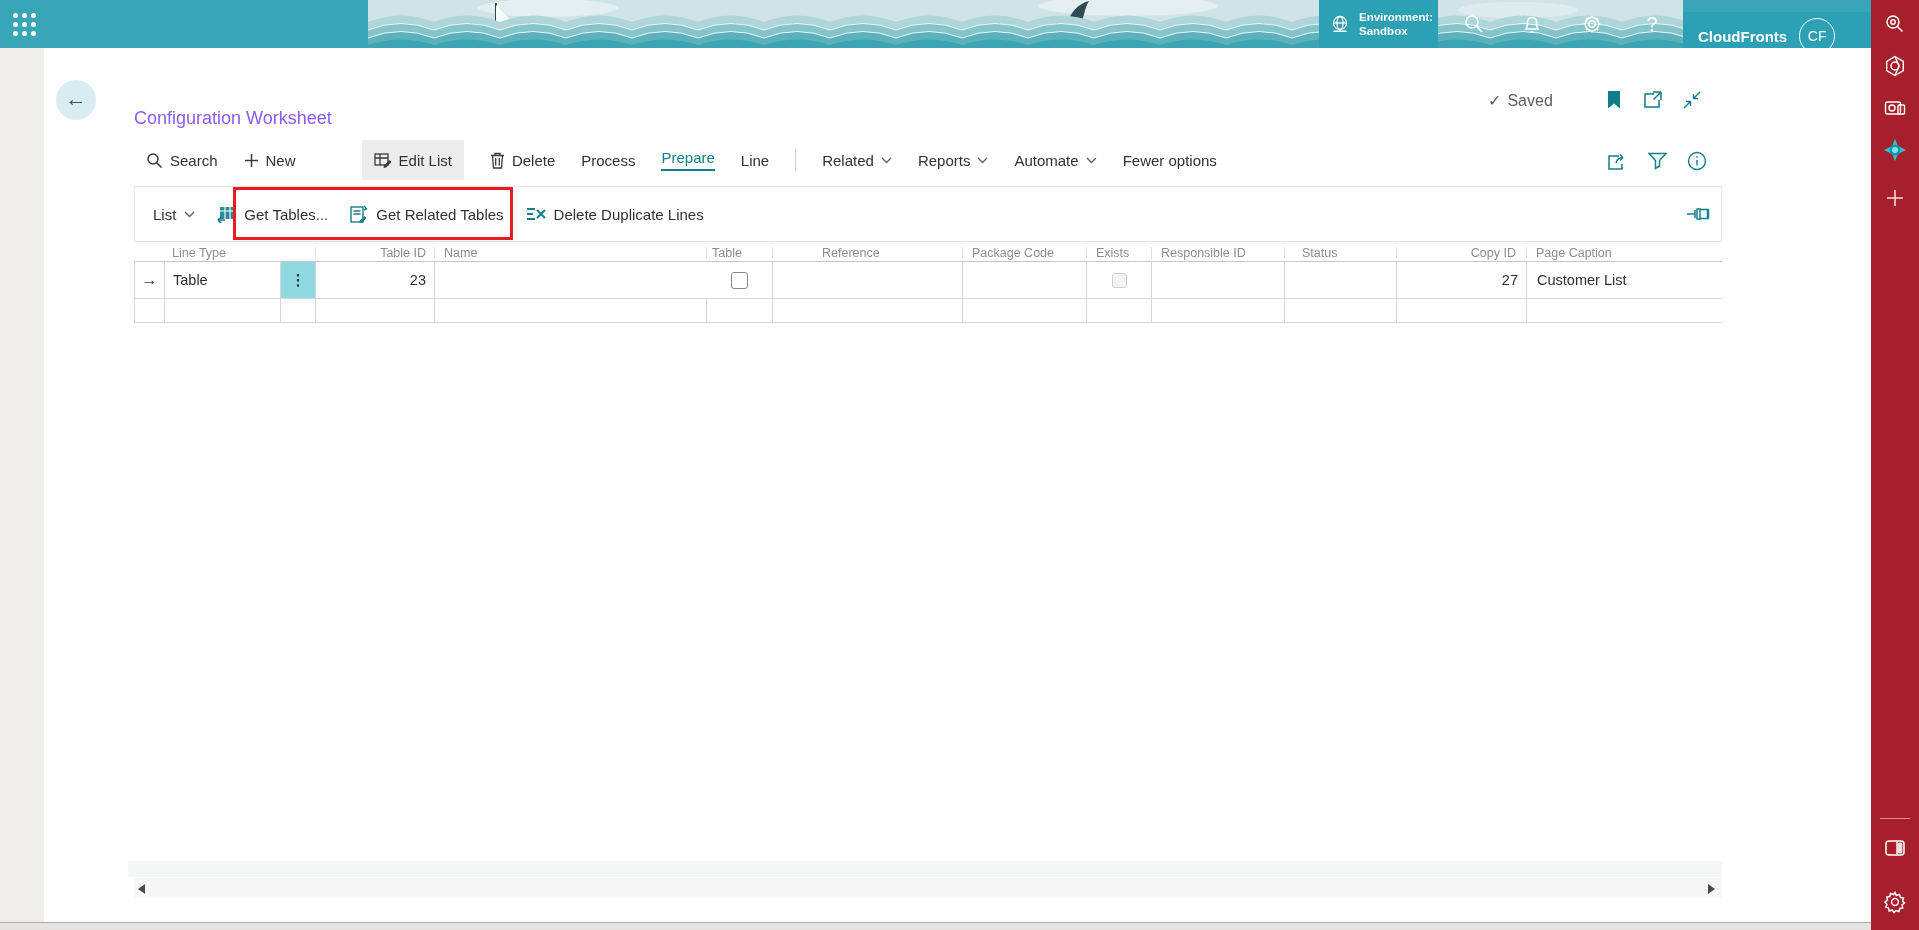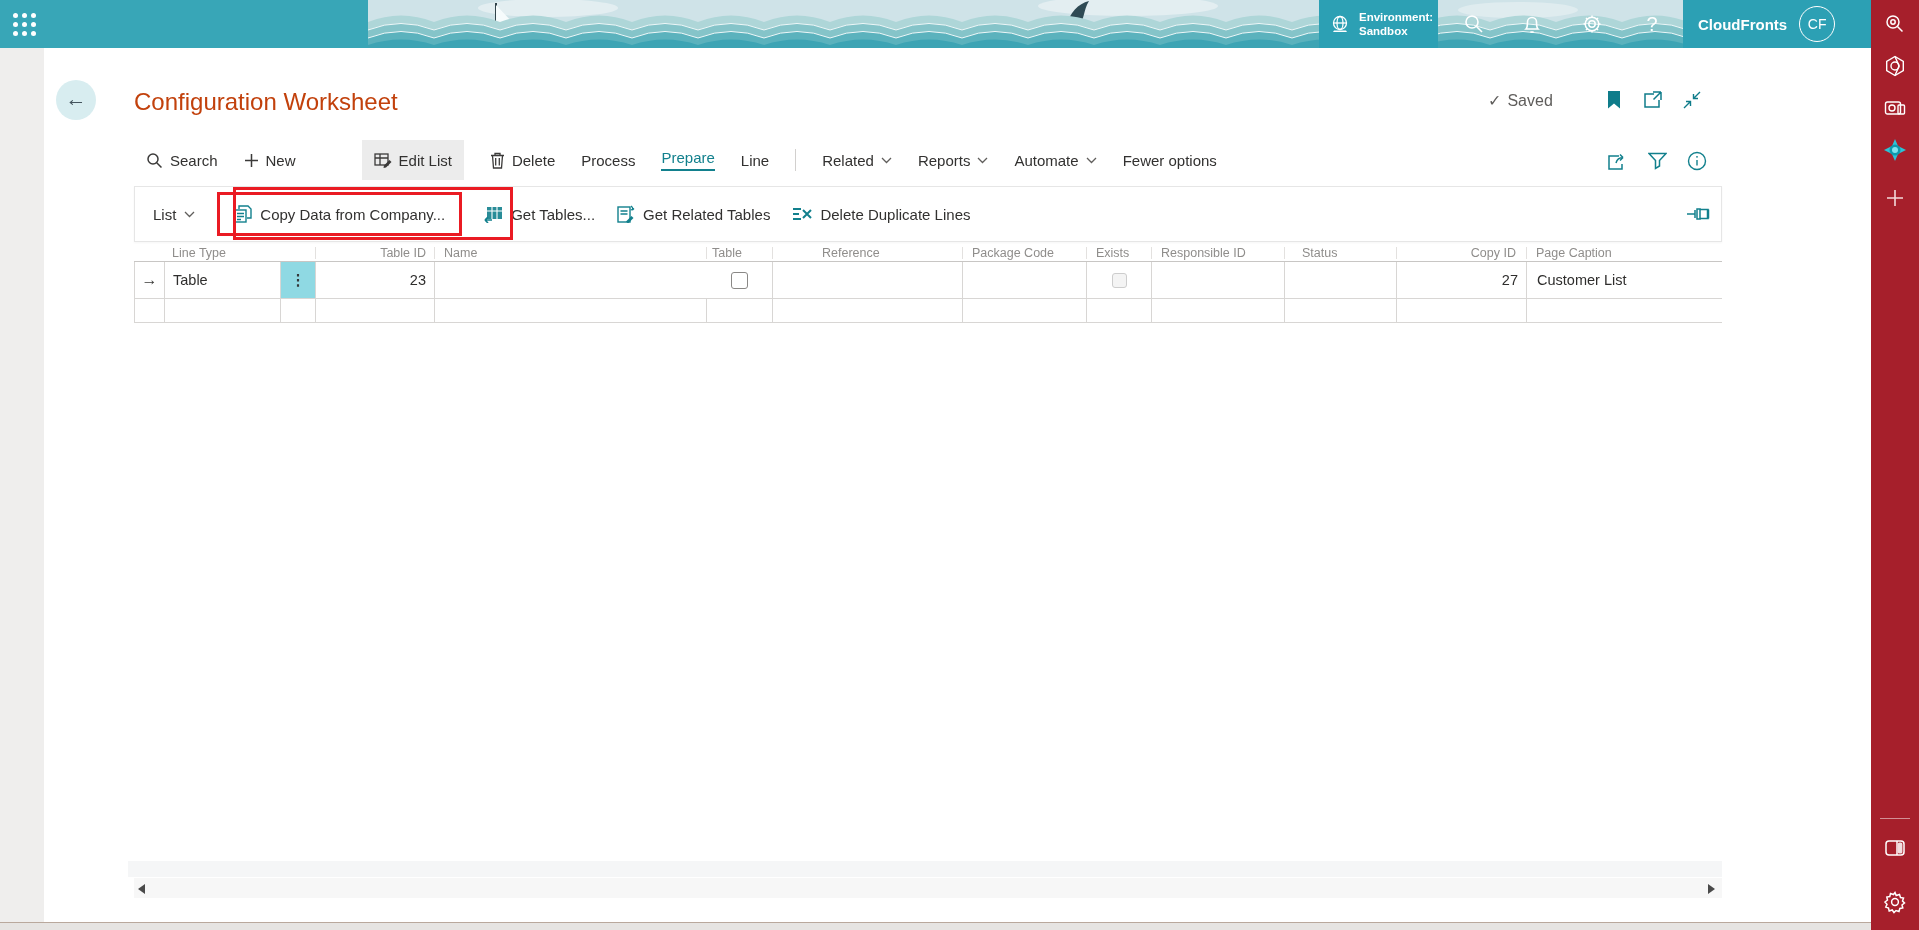--- a/index.html
+++ b/index.html
@@ -10,37 +10,37 @@
   .topbar{left:0;top:0;width:1919px;height:48px;background:#38a6b7;}
   .waffle{left:0;top:0;width:48px;height:48px;display:flex;align-items:center;justify-content:center;cursor:pointer;}
   .waffle-grid{display:grid;grid-template-columns:repeat(3,5px);grid-template-rows:repeat(3,5px);gap:4px;}
   .waffle-grid span{width:5px;height:5px;border-radius:50%;background:#fff;}
   .app-title{left:60px;top:0;height:48px;line-height:48px;font-size:19px;font-weight:700;color:#1d5968;white-space:nowrap;}
   .illustration{left:368px;top:0;width:1315px;height:48px;}
   .env-badge{left:1319px;top:0;width:119px;height:48px;background:#2ca0b4;display:flex;align-items:center;gap:8px;padding-left:10px;box-sizing:border-box;}
   .env-text{color:#fff;font-size:11.5px;line-height:14px;font-weight:600;}
   .tb-icon{top:0;width:44px;height:48px;display:flex;align-items:center;justify-content:center;cursor:pointer;}
   .help-glyph{color:#fff;font-size:20px;font-weight:400;}
-  .account{left:1683px;top:0;width:212px;height:48px;background:#2ca0b4;display:flex;align-items:center;gap:12px;padding-left:15px;box-sizing:border-box;cursor:pointer;}
+  .account{left:1683px;top:12px;width:212px;height:48px;background:#2ca0b4;display:flex;align-items:center;gap:12px;padding-left:15px;box-sizing:border-box;cursor:pointer;}
   .account-name{color:#fff;font-size:15px;font-weight:700;}
   .avatar{width:36px;height:36px;border-radius:50%;border:1.5px solid #fff;display:flex;align-items:center;justify-content:center;color:#fff;font-size:14px;box-sizing:border-box;}
 
   
   .red-rail{left:1871px;top:0;width:48px;height:930px;background:#a61f2b;}
   .rail-icon{left:0;width:48px;height:40px;display:flex;align-items:center;justify-content:center;cursor:pointer;}
   .rail-divider{left:9px;width:30px;height:1px;background:rgba(255,255,255,.5);}
 
   
   .content-card{left:44px;top:48px;width:1827px;height:874px;background:#fff;}
   .bottom-strip{left:0;top:922px;width:1871px;height:8px;background:#e6e4e2;border-top:1px solid #b9a89c;}
   .left-strip{left:0;top:48px;width:44px;height:882px;background:#efeeed;}
 
   .back-btn{left:56px;top:80px;width:40px;height:40px;border-radius:50%;background:#d8edf0;display:flex;align-items:center;justify-content:center;cursor:pointer;}
   .back-glyph{font-size:21px;color:#44555e;margin-top:-2px;}
-  .page-title{left:134px;top:88px;font-size:24px;color:#c2410c;white-space:nowrap;}
+  .page-title{left:134px;top:108px;font-size:18px;color:#8b5cf6;white-space:nowrap;}
   .saved-wrap{left:1488px;top:91px;display:flex;align-items:center;gap:6px;color:#5f5d5b;font-size:16px;}
   .title-icon{top:88px;width:24px;height:24px;display:flex;align-items:center;justify-content:center;cursor:pointer;}
 
   
   .actionbar{left:146px;top:140px;height:40px;display:flex;align-items:center;gap:26px;}
   .ab-item{display:flex;align-items:center;gap:7px;font-size:15px;color:#323130;cursor:pointer;white-space:nowrap;height:40px;}
   .ab-item.hl{background:#ececec;padding:0 12px;margin-left:40px;}
   .ab-item.active span{color:#12808d;border-bottom:2px solid #12808d;padding-bottom:3px;}
   .ab-divider{width:1px;height:22px;background:#d2d0ce;}
   .ab-right-icon{top:150px;width:22px;height:22px;display:flex;align-items:center;justify-content:center;cursor:pointer;}
@@ -309,32 +309,20 @@
   </div>
 
   <div class="abs toolbar">
     <div class="tb-item">
       <span>List</span>
       <span>
           <svg width="11" height="7" viewBox="0 0 11 7" fill="none" stroke="#605e5c" stroke-width="1.3">
             <path d="M1,1 L5.5,5.5 L10,1"></path>
           </svg>
         </span>
-    </div>
-    <div class="red-box">
-      <div class="tb-item">
-        <span>
-          <svg width="18" height="18" viewBox="0 0 18 18" fill="none" stroke="#12808d" stroke-width="1.4">
-            <path d="M5,4 V1 H14 L17,4 V13 H13"></path>
-            <rect x="1" y="5" width="11" height="12"></rect>
-            <path d="M3,8.5 H10 M3,11.5 H10 M3,14.5 H7"></path>
-          </svg>
-        </span>
-        <span>Copy Data from Company...</span>
-      </div>
     </div>
     <div class="tb-item">
       <span>
         <svg width="19" height="17" viewBox="0 0 19 17" fill="none" stroke="#12808d" stroke-width="1.4">
           <rect x="3" y="1" width="15" height="12" fill="#12808d" stroke="none" opacity="0.9"></rect>
           <path d="M3,5 H18 M8,1 V13 M13,1 V13" stroke="#fff" stroke-width="1.1"></path>
           <path d="M8,14 H1 M1,14 L4,11 M1,14 L4,17" stroke="#12808d" stroke-width="1.6"></path>
         </svg>
       </span>
       <span>Get Tables...</span>

